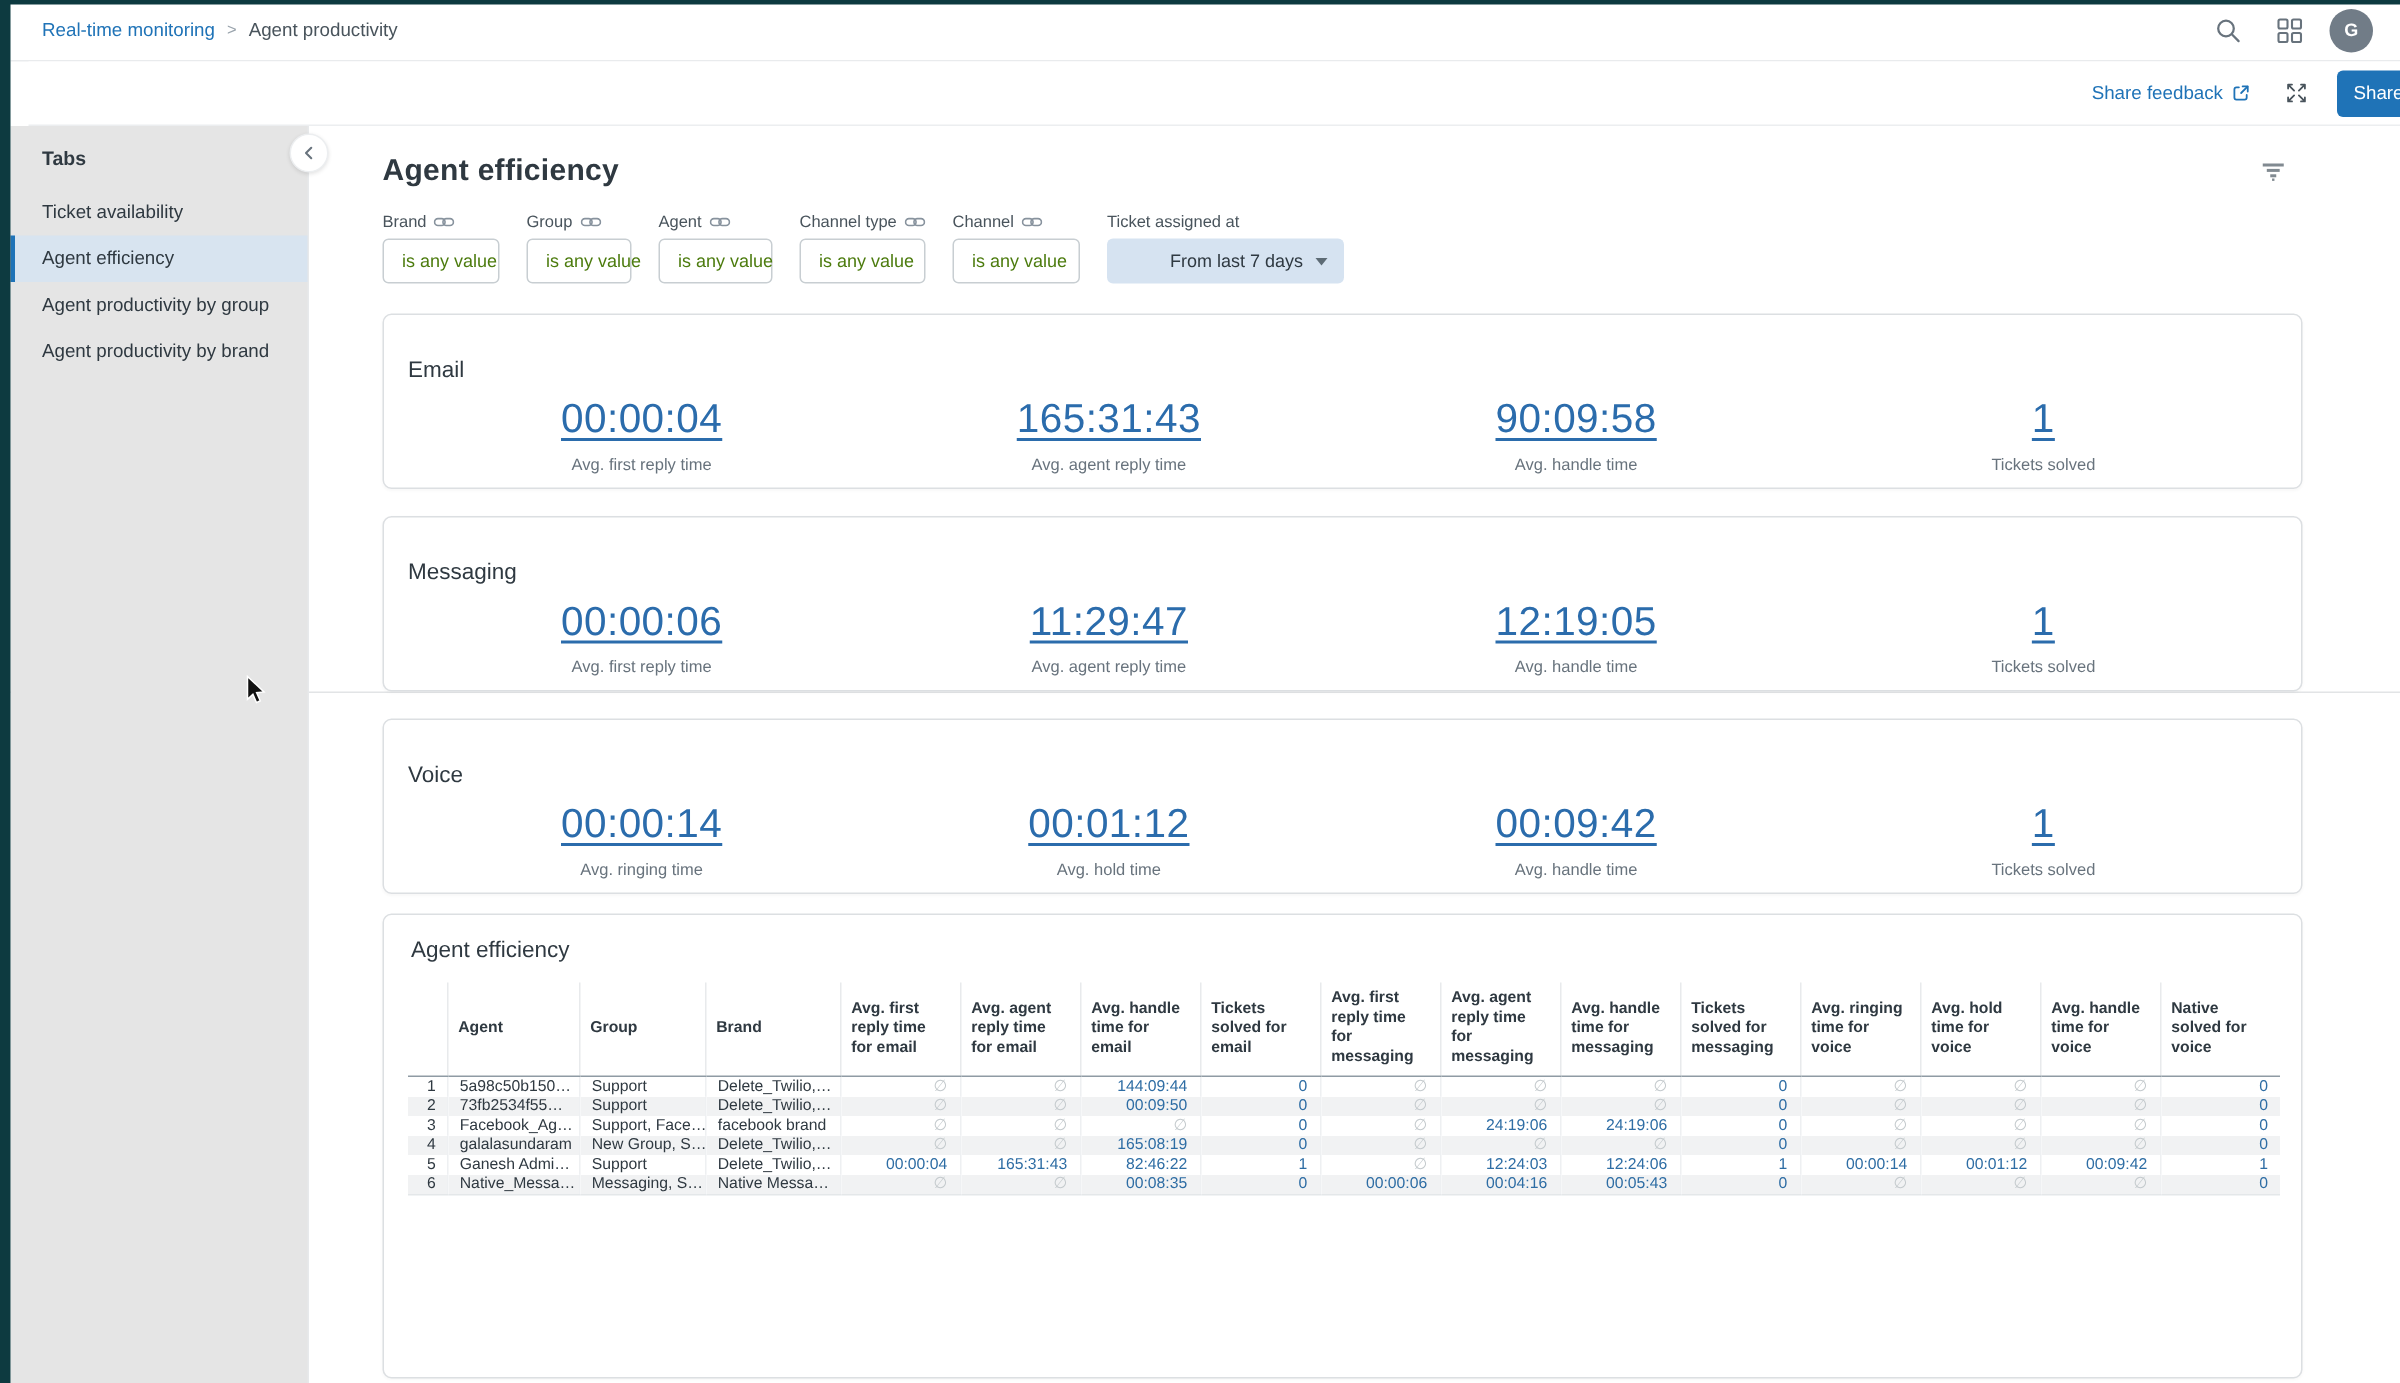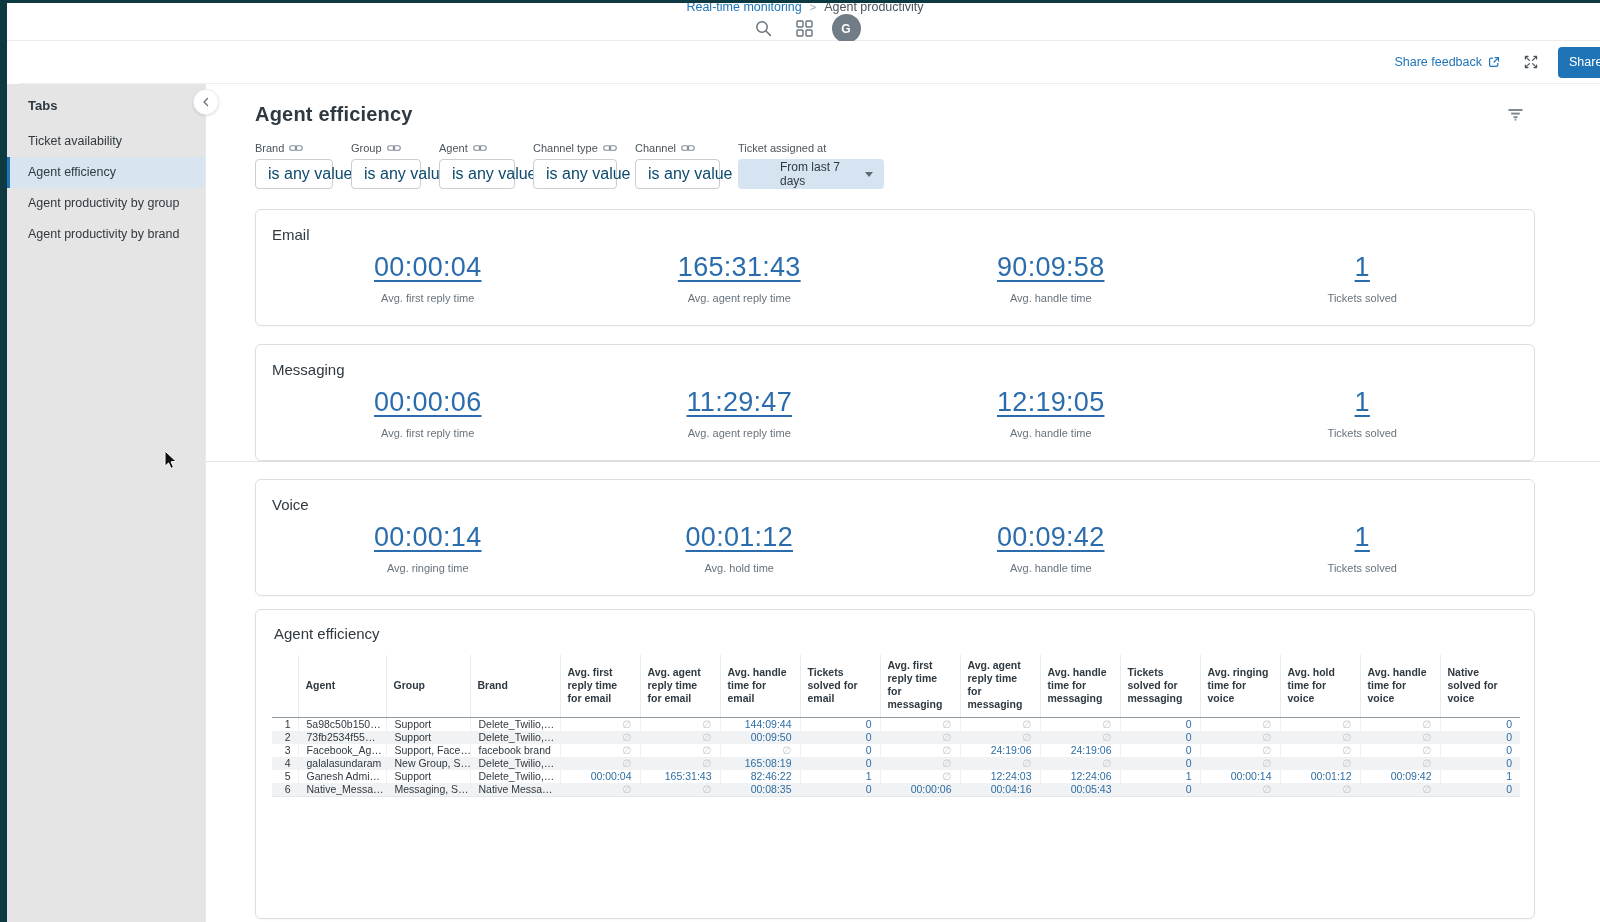--- a/index.html
+++ b/index.html
@@ -7,21 +7,21 @@
   body { font-family:"Liberation Sans", sans-serif; }
   .app { position:relative; width:1600px; height:922px; background:#fff; overflow:hidden; }
 
   
   .edge-top  { position:absolute; top:0; left:0; right:0; height:3px; background:#0d3a40; z-index:60; }
   .edge-left { position:absolute; top:0; left:0; bottom:0; width:7px; background:#0d3a40; z-index:60; }
 
   
   .topbar { position:absolute; top:0; left:7px; right:0; height:41px; background:#fff;
             border-bottom:1px solid #e9ebed; display:flex; align-items:center;
-            justify-content:space-between; padding:0 18px 0 21px;flex-direction:column; }
+            justify-content:space-between; padding:0 18px 0 21px; }
   .breadcrumb { display:flex; align-items:center; gap:8px; font-size:12.5px; }
   .bc-link { color:#1f73b7; cursor:pointer; }
   .bc-sep { color:#9aa4ad; font-size:11px; }
   .bc-current { color:#49545c; }
   .topbar-right { display:flex; align-items:center; gap:13px; }
   .icon-btn { width:28px; height:28px; display:flex; align-items:center; justify-content:center;
               background:none; border:none; cursor:pointer; }
   .avatar { width:29px; height:29px; border-radius:50%; background:#717c87; color:#fff;
             font-size:12px; font-weight:bold; display:flex; align-items:center;
             justify-content:center; cursor:pointer; }
@@ -54,37 +54,37 @@
   .title-row { margin-top:16px; height:28px; display:flex; align-items:center;
                justify-content:space-between; }
   .page-title { font-size:20px; font-weight:600; color:#2f3941; letter-spacing:.2px; }
   .funnel-btn { margin-right:6px; }
 
   
   .filters { display:flex; gap:18px; margin-top:13px; }
   .filter-label-row { display:flex; align-items:center; gap:5px; height:13px; }
   .filter-label { font-size:11px; color:#49545c; white-space:nowrap; }
   .filter-box { margin-top:5px; height:30px; border:1px solid #c8ced2; border-radius:4px;
-                background:#fff; font-size:16px; color:#0c4a6e; display:flex; align-items:center;
+                background:#fff; font-size:12px; color:#4d7c0f; display:flex; align-items:center;
                 padding:0 12px; cursor:pointer; white-space:nowrap; }
   .filter-dropdown { margin-top:5px; height:30px; border-radius:4px; background:#d6e3f1;
                      font-size:12px; color:#2f3941; display:flex; align-items:center;
                      justify-content:space-between; padding:0 11px 0 13px; cursor:pointer; }
   .filter:nth-child(1) .filter-box { width:78px; }
   .filter:nth-child(2) .filter-box { width:70px; }
   .filter:nth-child(3) .filter-box { width:76px; }
   .filter:nth-child(4) .filter-box { width:84px; }
   .filter:nth-child(5) .filter-box { width:85px; }
-  .filter:nth-child(6) .filter-dropdown { width:146px;padding-left:42px; }
+  .filter:nth-child(6) .filter-dropdown { width:158px;padding-left:42px; }
   .caret-down { width:0; height:0; border-left:4px solid transparent; border-right:4px solid transparent;
                 border-top:5px solid #5d6b75; }
 
   
   .card { width:1280px; height:117px; border:1px solid #dcdfe2; border-radius:6px; background:#fff;
-          box-shadow:0 1px 2px rgba(0,0,0,.03); padding:16px 16px; position:relative; z-index:1; }
+          box-shadow:0 1px 2px rgba(0,0,0,.03); padding:28px 16px; position:relative; z-index:1; }
   .card + .card, #cards .card { margin-top:18px; }
   #cards .card:first-child { margin-top:20px; }
   .card-title { font-size:15px; color:#2f3941; }
   .metrics { display:grid; grid-template-columns:repeat(4,1fr); margin-top:9px; text-align:center; }
   .metric-value { font-size:27px; color:#2b6cac; text-decoration:underline;
                   text-underline-offset:4px; cursor:pointer; letter-spacing:.3px; }
   .metric-label { font-size:11px; color:#68737d; margin-top:9px; }
 
   
   .table-card { width:1280px; height:310px; border:1px solid #dcdfe2; border-radius:6px;

